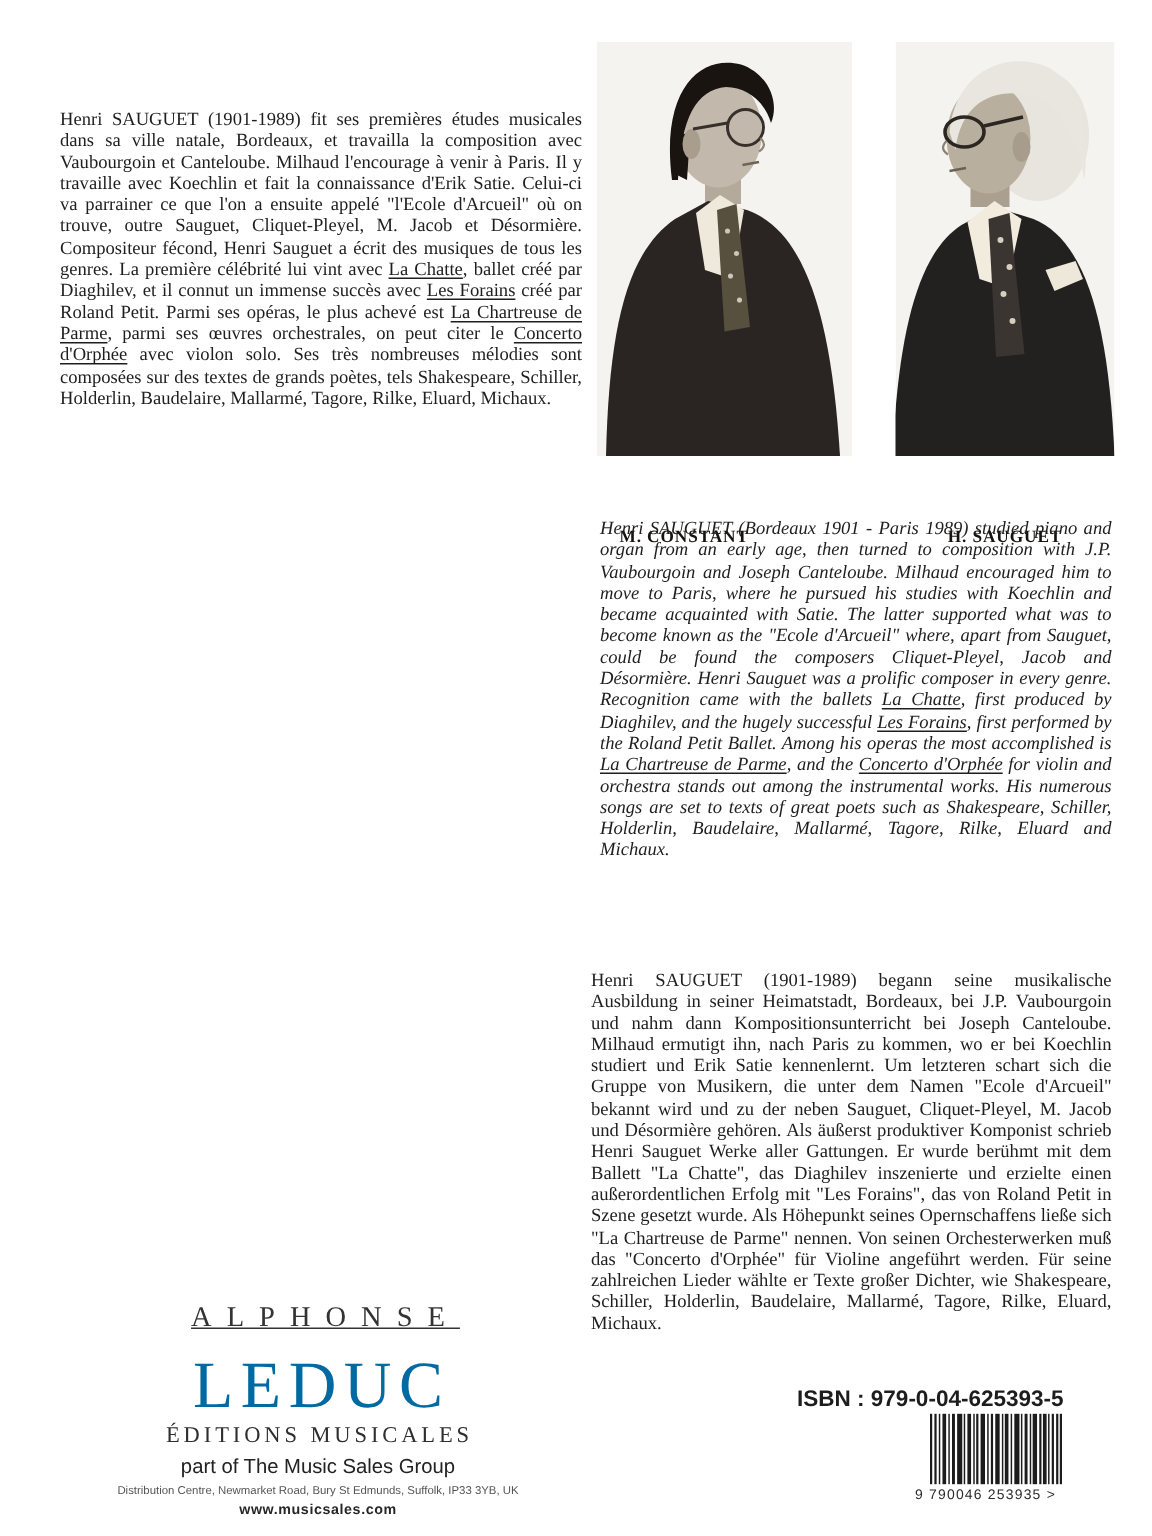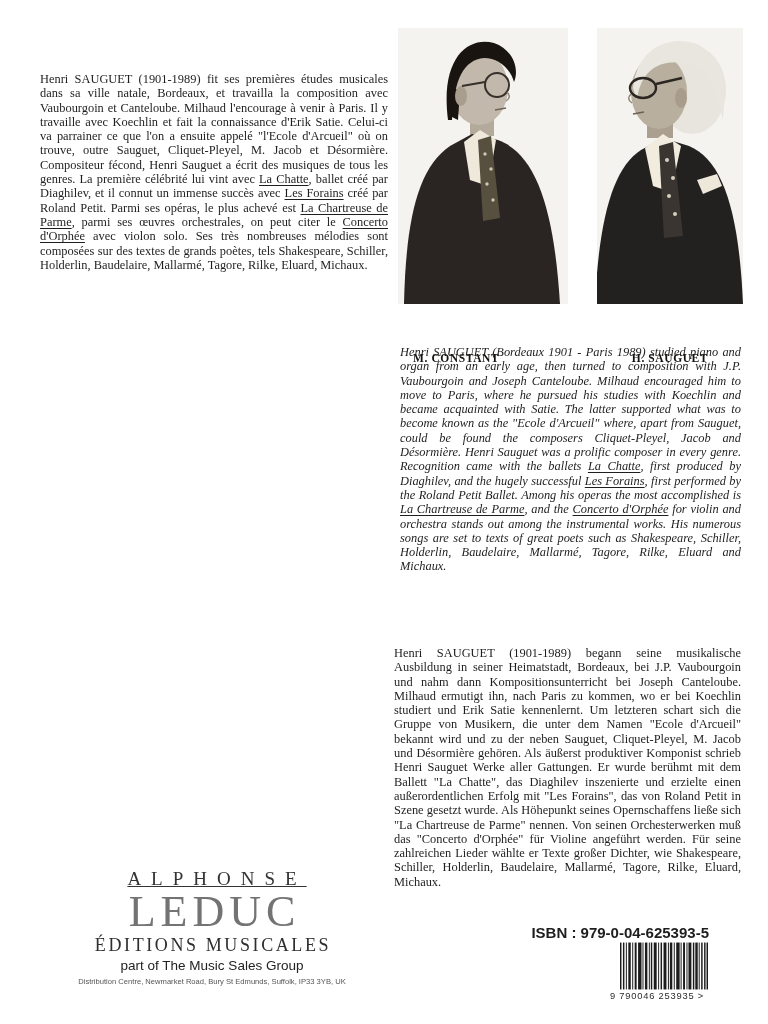--- a/index.html
+++ b/index.html
@@ -28,24 +28,24 @@
   }
   #caption-left  { left:413px; width:90px;  text-align:left; }
   #caption-right { left:597px; width:146px; text-align:center; }
 
   
   #publisher { left:52px; top:870px; width:320px; text-align:center; color:#2a2a2a; }
   .pub-alphonse {
     font-size:19px; letter-spacing:10px; padding-left:10px; line-height:18px; color:#333;text-decoration:underline;
   }
   .pub-leduc {
-    font-size:44px; letter-spacing:5px; padding-left:5px; line-height:40px; margin-top:4px; color:#737373;
+    font-size:44px; letter-spacing:5px; padding-left:5px; line-height:40px; margin-top:16px; color:#0369a1;
   }
   .pub-editions {
-    font-size:18px; letter-spacing:2.6px; padding-left:2px; line-height:17px; margin-top:5px; color:#2e2e2e;
+    font-size:15px; letter-spacing:2.6px; padding-left:2px; line-height:17px; margin-top:5px; color:#2e2e2e;
   }
   .pub-group {
     font-family:"Liberation Sans","DejaVu Sans",sans-serif;
     font-size:13.5px; line-height:15px; margin-top:4px; color:#222;
   }
   .pub-address {
     font-family:"Liberation Sans","DejaVu Sans",sans-serif;
     font-size:7.6px; line-height:9px; margin-top:4px; color:#555;
   }
   .pub-website {
@@ -123,20 +123,21 @@
   <p id="english-bio" class="abs bio"><span>Henri SAUGUET (Bordeaux 1901 - Paris 1989) studied piano and organ from an early age, then turned to composition with J.P. Vaubourgoin and Joseph Canteloube. Milhaud encouraged him to move to Paris, where he pursued his studies with Koechlin and became acquainted with Satie. The latter supported what was to become known as the "Ecole d'Arcueil" where, apart from Sauguet, could be found the composers Cliquet-Pleyel, Jacob and Désormière. Henri Sauguet was a prolific composer in every genre. Recognition came with the ballets </span><span style="text-decoration: underline;">La Chatte</span><span>, first produced by Diaghilev, and the hugely successful </span><span style="text-decoration: underline;">Les Forains</span><span>, first performed by the Roland Petit Ballet. Among his operas the most accomplished is </span><span style="text-decoration: underline;">La Chartreuse de Parme</span><span>, and the </span><span style="text-decoration: underline;">Concerto d'Orphée</span><span> for violin and orchestra stands out among the instrumental works. His numerous songs are set to texts of great poets such as Shakespeare, Schiller, Holderlin, Baudelaire, Mallarmé, Tagore, Rilke, Eluard and Michaux.</span></p>
 
   <p id="german-bio" class="abs bio"><span>Henri SAUGUET (1901-1989) begann seine musikalische Ausbildung in seiner Heimatstadt, Bordeaux, bei J.P. Vaubourgoin und nahm dann Kompositionsunterricht bei Joseph Canteloube. Milhaud ermutigt ihn, nach Paris zu kommen, wo er bei Koechlin studiert und Erik Satie kennenlernt. Um letzteren schart sich die Gruppe von Musikern, die unter dem Namen "Ecole d'Arcueil" bekannt wird und zu der neben Sauguet, Cliquet-Pleyel, M. Jacob und Désormière gehören. Als äußerst produktiver Komponist schrieb Henri Sauguet Werke aller Gattungen. Er wurde berühmt mit dem Ballett "La Chatte", das Diaghilev inszenierte und erzielte einen außerordentlichen Erfolg mit "Les Forains", das von Roland Petit in Szene gesetzt wurde. Als Höhepunkt seines Opernschaffens ließe sich "La Chartreuse de Parme" nennen. Von seinen Orchesterwerken muß das "Concerto d'Orphée" für Violine angeführt werden. Für seine zahlreichen Lieder wählte er Texte großer Dichter, wie Shakespeare, Schiller, Holderlin, Baudelaire, Mallarmé, Tagore, Rilke, Eluard, Michaux.</span></p>
 
   <div id="publisher" class="abs">
     <div class="pub-alphonse">ALPHONSE</div>
     <div class="pub-leduc">LEDUC</div>
     <div class="pub-editions">ÉDITIONS MUSICALES</div>
     <div class="pub-group">part of The Music Sales Group</div>
     <div class="pub-address">Distribution Centre, Newmarket Road, Bury St Edmunds, Suffolk, IP33 3YB, UK</div>
+    <div class="pub-website">www.musicsales.com</div>
   </div>
 
   <div id="isbn-label" class="abs">ISBN : 979-0-04-625393-5</div>
 
   <svg id="barcode" class="abs" width="88" height="48" viewBox="0 0 90 48" aria-hidden="true">
     <g fill="#1c1c1c">
       <rect x="0" y="0" width="1.5" height="48"></rect>
         <rect x="3" y="0" width="1.5" height="48"></rect>
       <rect x="6" y="0" width="1" height="48"></rect>
         <rect x="8.5" y="0" width="2.5" height="48"></rect>

